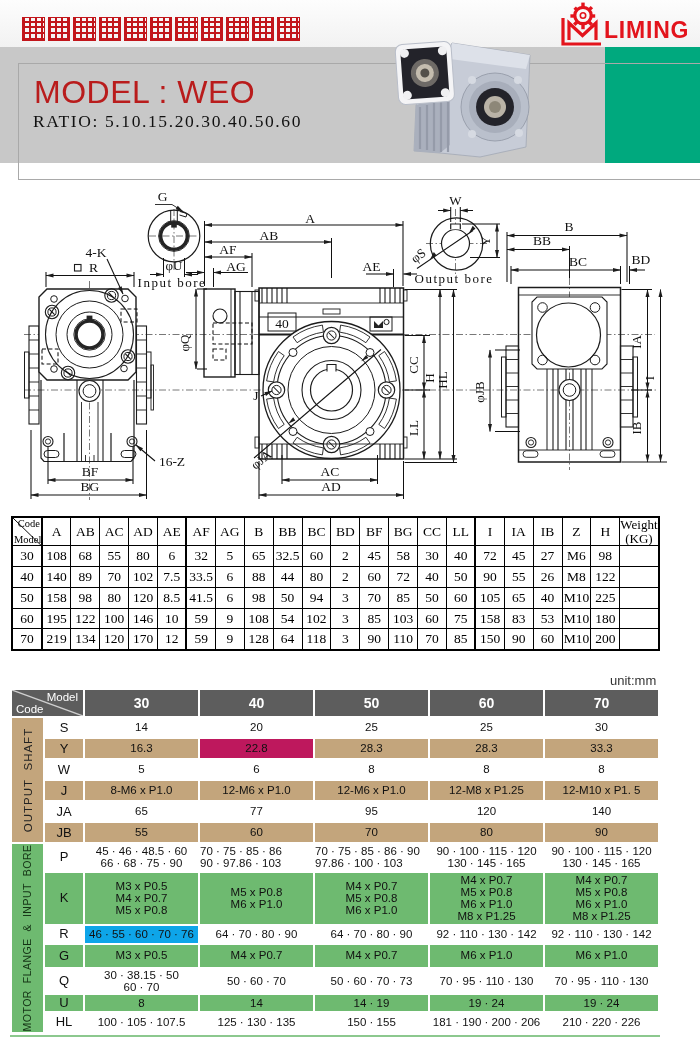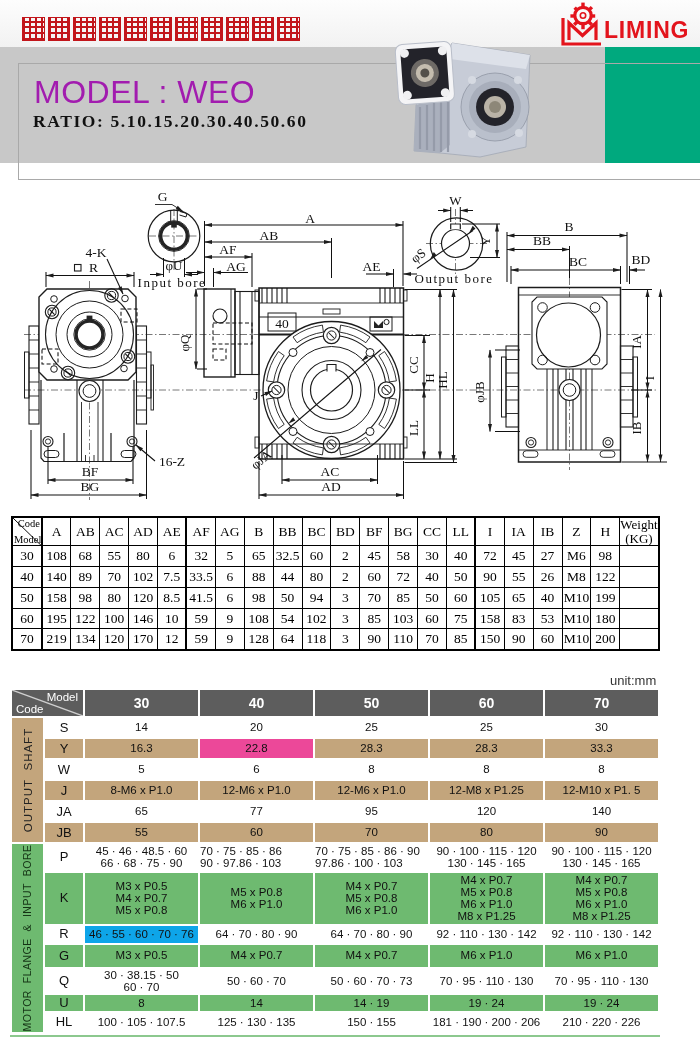--- a/index.html
+++ b/index.html
@@ -53,23 +53,23 @@
 </svg>
 
 <div class="abs" style="left:604px;top:17px;font-size:23px;font-weight:bold;color:#e3141c;letter-spacing:0.8px;">LIMING</div>
 
 <div class="abs" style="left:0;top:47px;width:700px;height:116px;background:#c8c8c8;"></div>
 
 <div class="abs" style="left:605px;top:47px;width:95px;height:116px;background:#00a97e;"></div>
 
 <div class="abs" style="left:18px;top:63px;width:681px;height:115px;border:1px solid #a9a9a9;border-right:none;"></div>
 
-<div class="abs" style="left:34px;top:74px;font-size:32px;color:#a21caf;letter-spacing:0.5px;">MODEL : WEO</div>
-
-<div class="abs" style="left:33px;top:111px;font-family:'Liberation Serif',serif;font-weight:bold;font-size:17.5px;color:#111;letter-spacing:1.6px;">RATIO: 5.10.15.20.30.40.50.60</div>
+<div class="abs" style="left:34px;top:74px;font-size:32px;color:#b91c1c;letter-spacing:0.5px;">MODEL : WEO</div>
+
+<div class="abs" style="left:33px;top:111px;font-family:'Liberation Serif',serif;font-weight:normal;font-size:17.5px;color:#111;letter-spacing:1.6px;">RATIO: 5.10.15.20.30.40.50.60</div>
 
 <svg class="abs" style="left:380px;top:35px;" width="165" height="135" viewBox="0 0 165 135">
   <g>
     <path d="M72 8 L150 20 L146 112 L100 122 L60 118 L34 116 L36 70 Z" fill="#c7ccd7" stroke="#a2a8b5" stroke-width="0.8"></path>
     <path d="M72 8 L150 20 L146 34 L70 24 Z" fill="#dde1e9"></path>
     <path d="M34 116 L36 70 L70 60 L70 110 L60 118 Z" fill="#aab0bd"></path>
     <g stroke="#959ba9" stroke-width="2.2">
       <path d="M40 72 L40 114"></path>
         <path d="M47 70 L47 115"></path>
         <path d="M54 68 L54 116"></path>
@@ -612,21 +612,21 @@
 <td>94</td>
 <td>3</td>
 <td>70</td>
 <td>85</td>
 <td>50</td>
 <td>60</td>
 <td>105</td>
 <td>65</td>
 <td>40</td>
 <td>M10</td>
-<td>199</td>
+<td>225</td>
 <td></td>
         </tr>
 <tr>
           <td>60</td>
 <td>195</td>
 <td>122</td>
 <td>100</td>
 <td>146</td>
 <td>10</td>
 <td>59</td>
@@ -709,21 +709,21 @@
 <td style="background:#fff;text-align:center;vertical-align:middle;font-size:13px;">S</td>
 <td style="background:#fff;text-align:center;vertical-align:middle;">14</td>
 <td style="background:#fff;text-align:center;vertical-align:middle;">20</td>
 <td style="background:#fff;text-align:center;vertical-align:middle;">25</td>
 <td style="background:#fff;text-align:center;vertical-align:middle;">25</td>
 <td style="background:#fff;text-align:center;vertical-align:middle;">30</td>
 </tr>
 <tr style="height:19px;">
 <td style="background:#c3a57c;text-align:center;vertical-align:middle;font-size:13px;">Y</td>
 <td style="background:#c3a57c;text-align:center;vertical-align:middle;">16.3</td>
-<td style="background:#ec4899;text-align:center;vertical-align:middle;margin-top:8px;">22.8</td>
+<td style="background:#be185d;text-align:center;vertical-align:middle;margin-top:8px;">22.8</td>
 <td style="background:#c3a57c;text-align:center;vertical-align:middle;">28.3</td>
 <td style="background:#c3a57c;text-align:center;vertical-align:middle;">28.3</td>
 <td style="background:#c3a57c;text-align:center;vertical-align:middle;">33.3</td>
 </tr>
 <tr style="height:19px;">
 <td style="background:#fff;text-align:center;vertical-align:middle;font-size:13px;">W</td>
 <td style="background:#fff;text-align:center;vertical-align:middle;">5</td>
 <td style="background:#fff;text-align:center;vertical-align:middle;">6</td>
 <td style="background:#fff;text-align:center;vertical-align:middle;">8</td>
 <td style="background:#fff;text-align:center;vertical-align:middle;">8</td>

